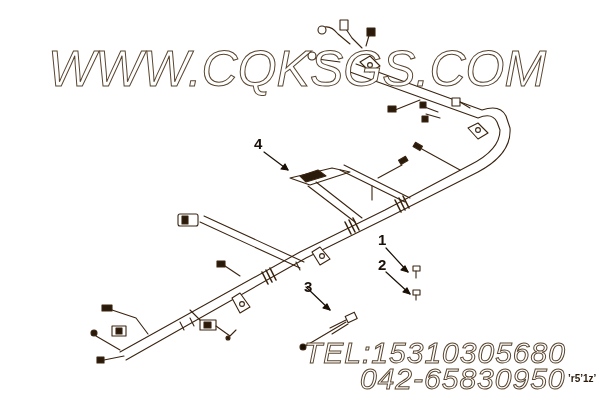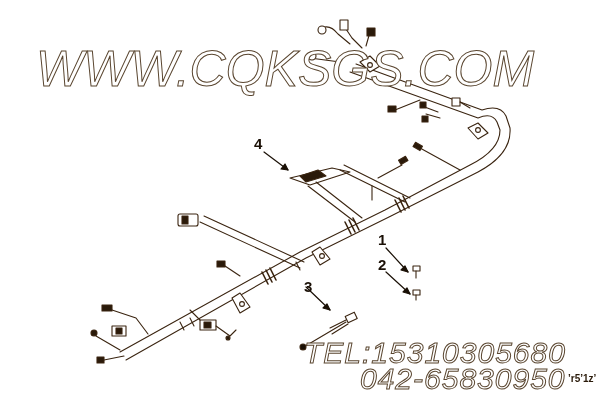--- a/index.html
+++ b/index.html
@@ -7,21 +7,21 @@
     .canvas { position: absolute; left: 0; top: 0; width: 600px; height: 400px; }
     .callout {
       position: absolute; font-family: "Liberation Sans", sans-serif; font-weight: bold;
       font-size: 15px; color: #1a1006; line-height: 1;
     }
     .watermark {
       position: absolute; font-family: "Liberation Sans", sans-serif; font-style: italic;
       color: #ffffff; -webkit-text-stroke: 1px #5a4630; letter-spacing: 1px; line-height: 1;
       white-space: nowrap;
     }
-    .wm-url { left: 36px; top: 44px; font-size: 50px; letter-spacing: 0px; }
+    .wm-url { left: 48px; top: 44px; font-size: 50px; letter-spacing: 0px; }
     .wm-tel { left: 304px; top: 338px; font-size: 30px; }
     .wm-phone { left: 360px; top: 364px; font-size: 30px; }
     .figcode {
       position: absolute; left: 540px; top: 373px; font-size: 10px; font-weight: bold;
       color: #2a1a0a; font-family: "Liberation Sans", sans-serif; margin-left: 28px;
     }
   </style>
 </head>
 <body>
 

